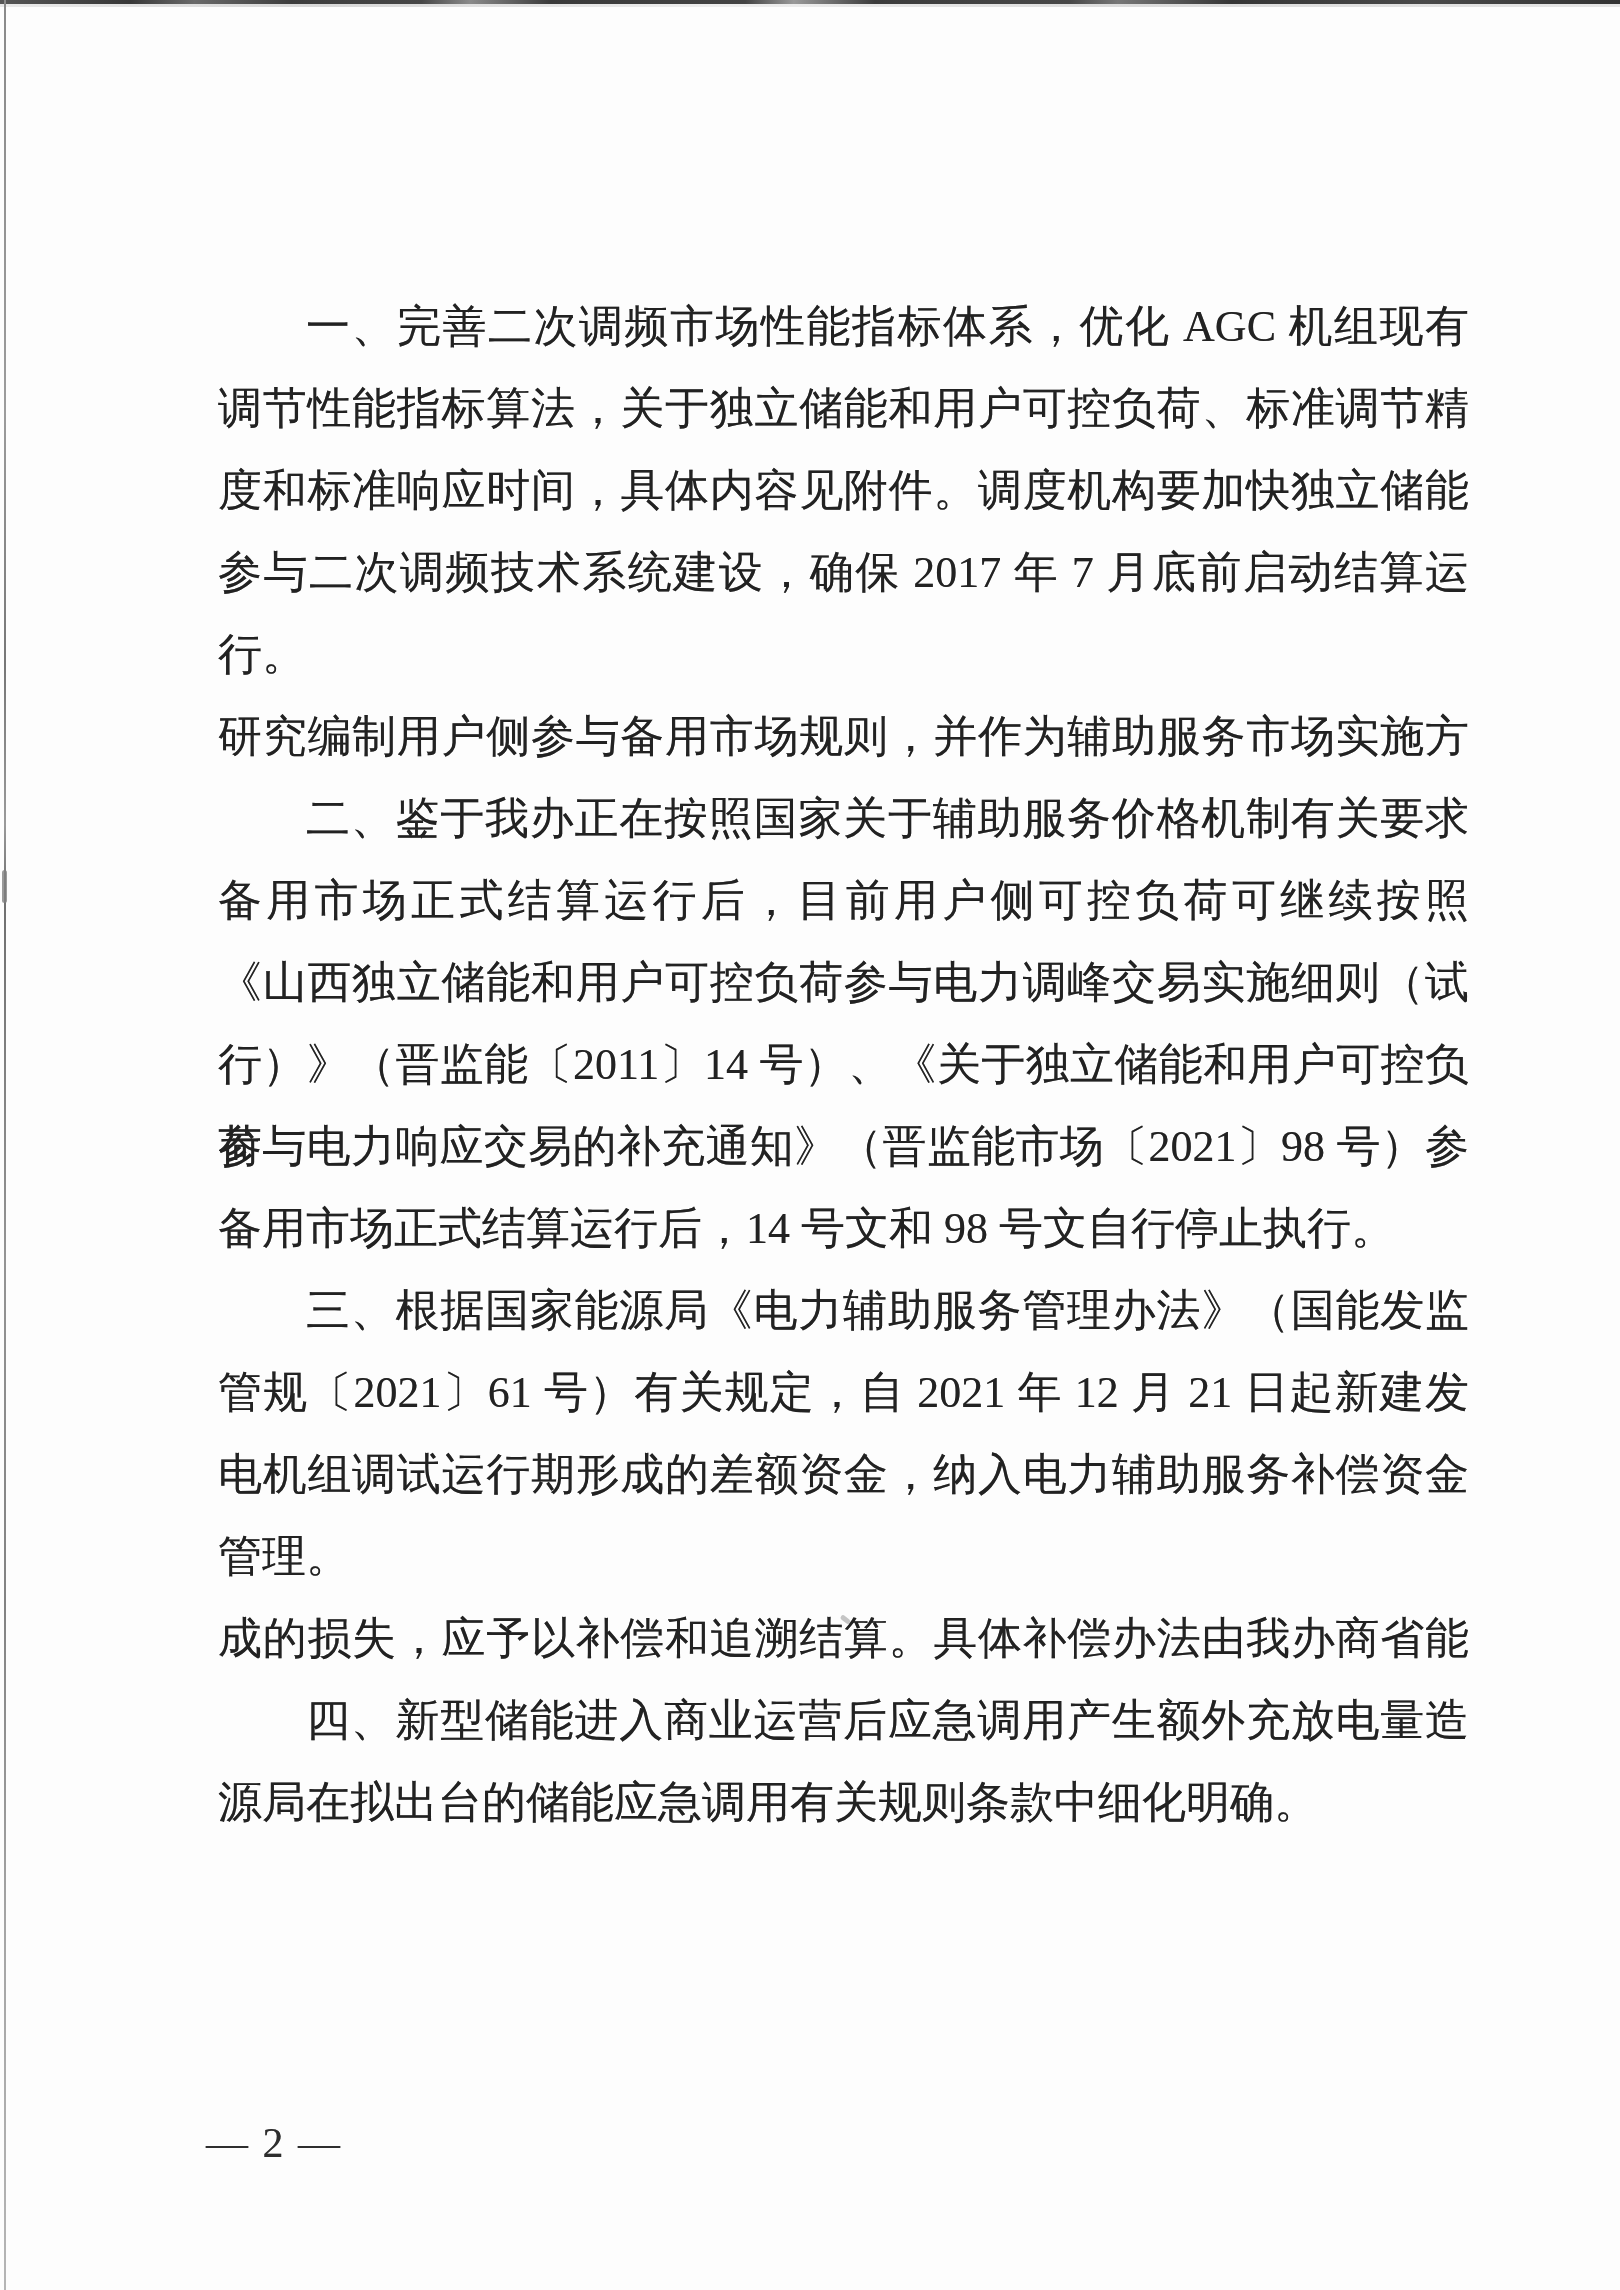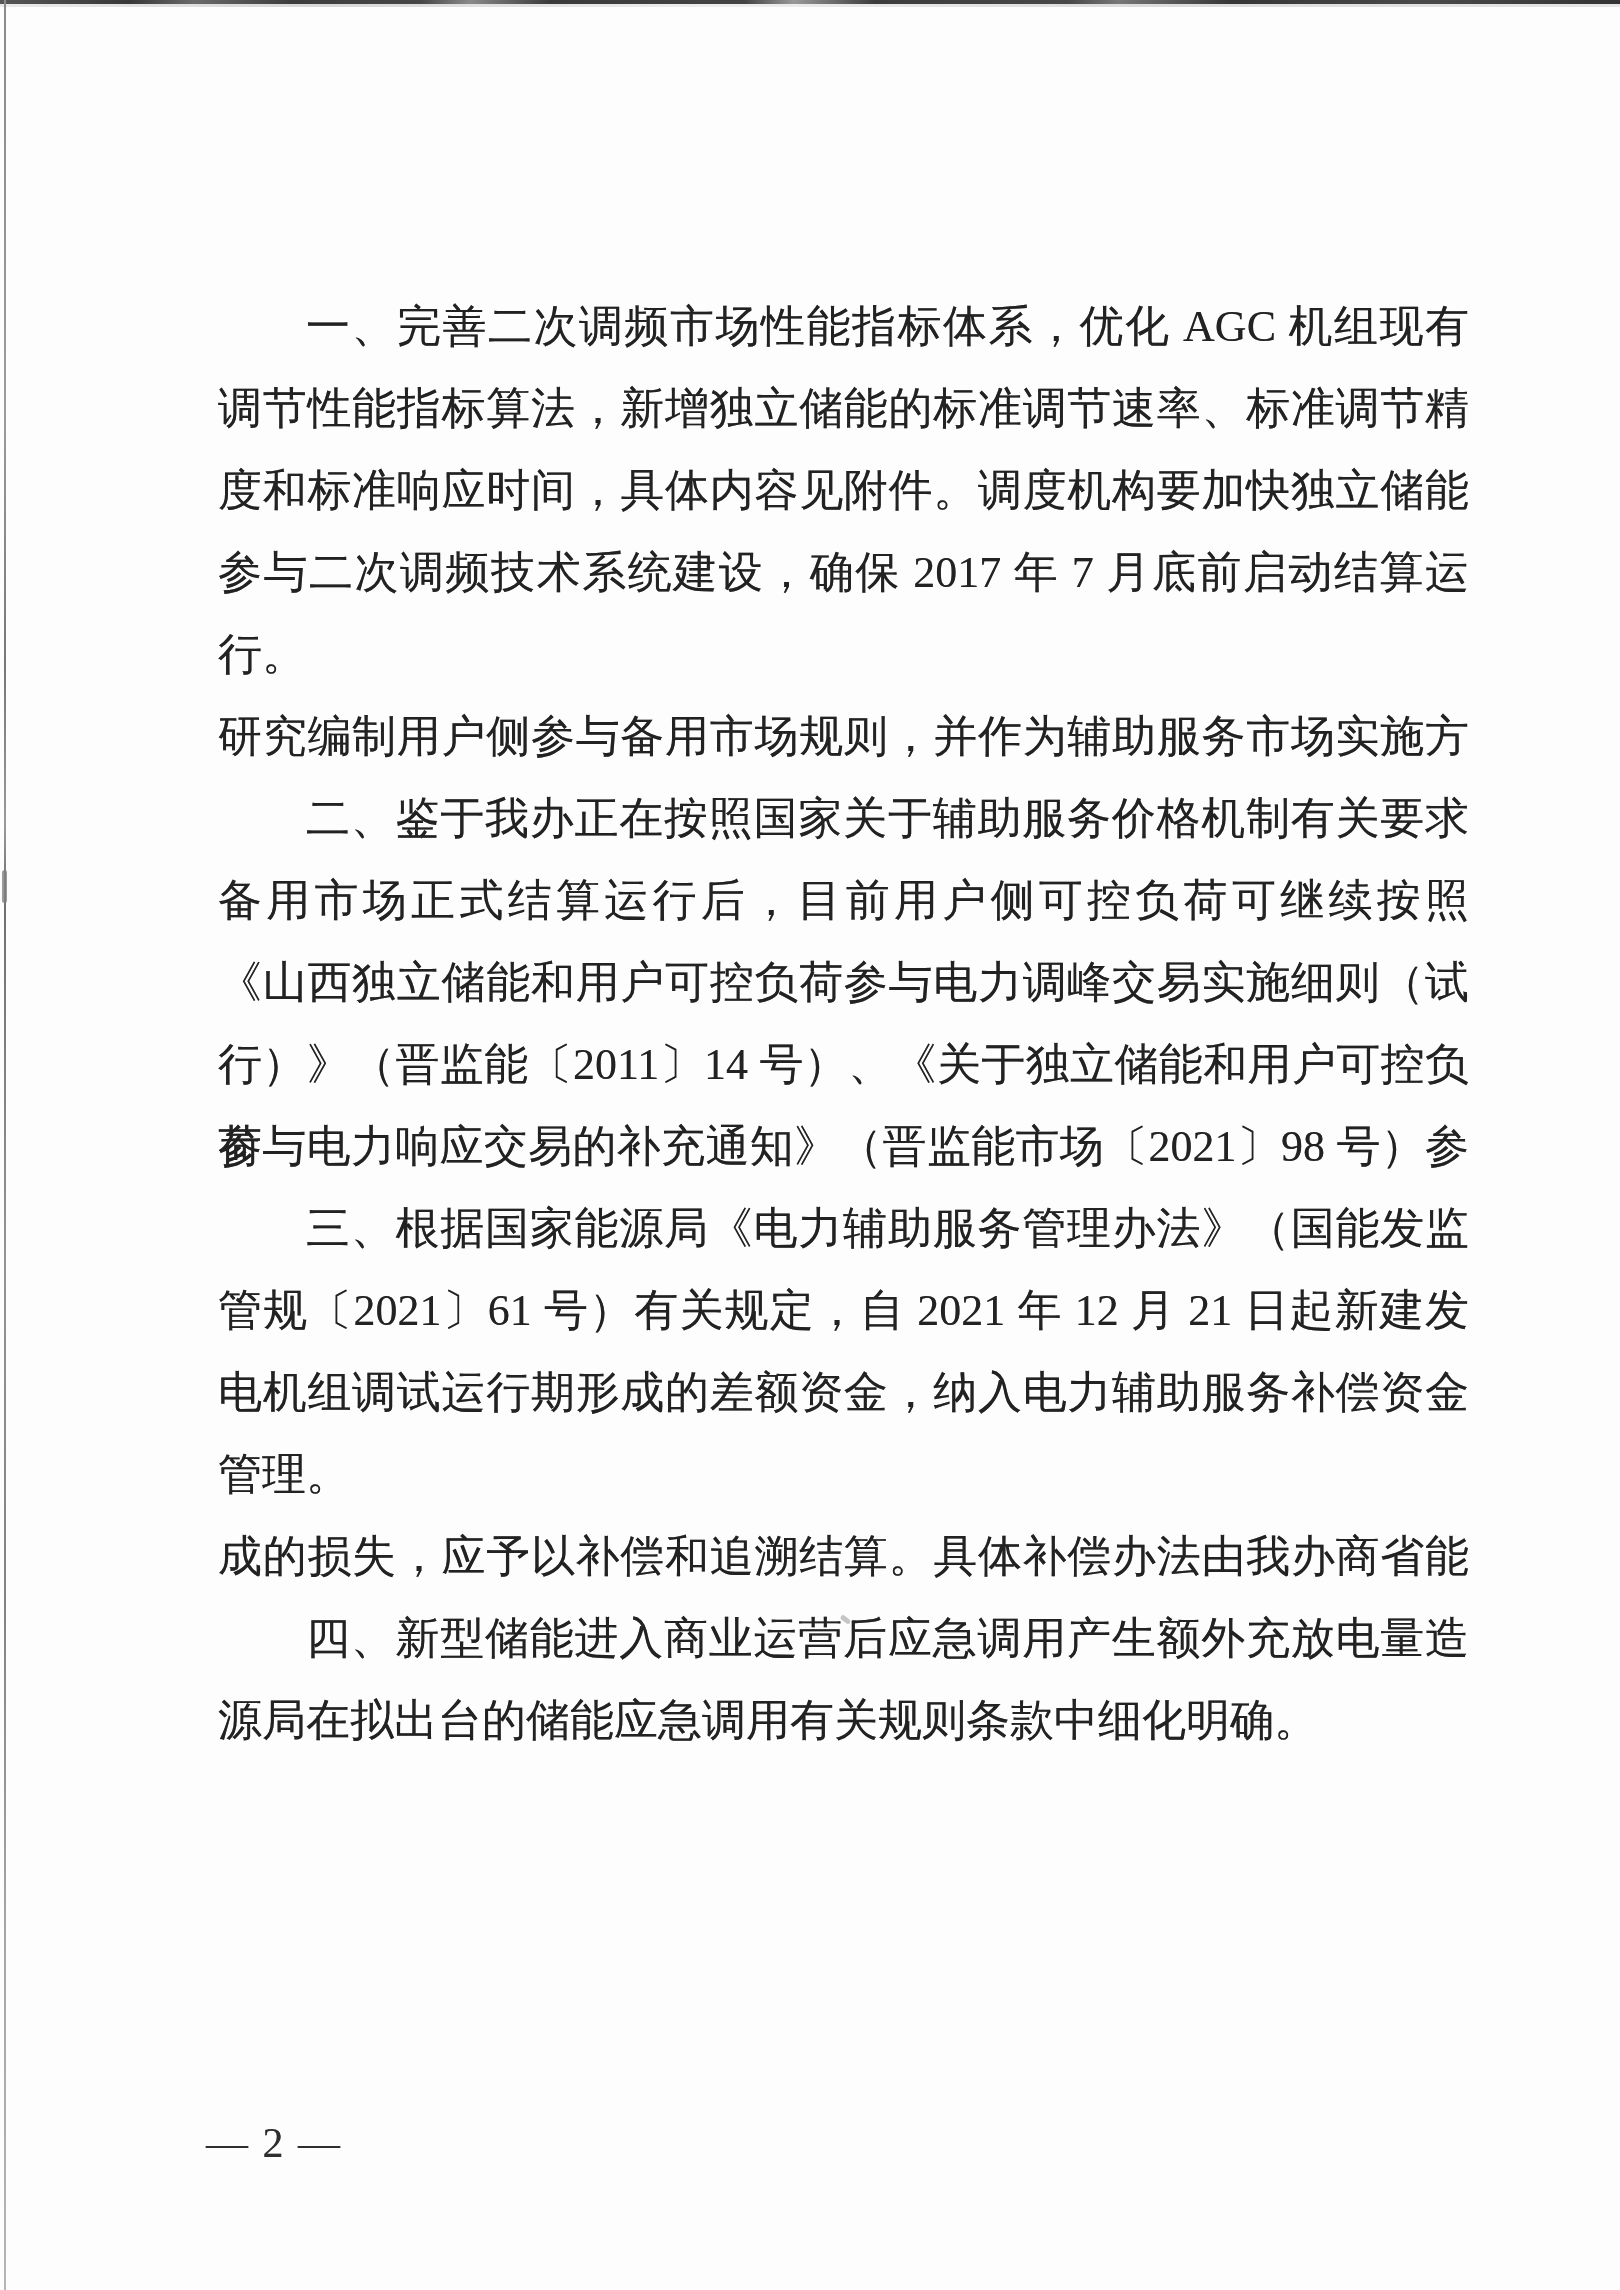--- a/index.html
+++ b/index.html
@@ -62,30 +62,31 @@
 
 <div class="page">
   <div class="top-edge"></div>
   <div class="top-edge-fuzz"></div>
   <div class="left-edge"></div>
   <div class="left-blob"></div>
   <div class="speck"></div>
 
   <div class="body-text">
       <div class="line j in">一、完善二次调频市场性能指标体系，优化 AGC 机组现有</div>
-      <div class="line j">调节性能指标算法，新增独立储能的标准调节速率、标准调节精</div>
+      <div class="line j">调节性能指标算法，关于独立储能和用户可控负荷、标准调节精</div>
       <div class="line j">度和标准响应时间，具体内容见附件。调度机构要加快独立储能</div>
       <div class="line j">参与二次调频技术系统建设，确保 2017 年 7 月底前启动结算运</div>
       <div class="line">行。</div>
       <div class="line j">研究编制用户侧参与备用市场规则，并作为辅助服务市场实施方</div>
       <div class="line j in">二、鉴于我办正在按照国家关于辅助服务价格机制有关要求</div>
       <div class="line j">备用市场正式结算运行后，目前用户侧可控负荷可继续按照</div>
       <div class="line j">《山西独立储能和用户可控负荷参与电力调峰交易实施细则（试</div>
       <div class="line j">行）》（晋监能〔2011〕14 号）、《关于独立储能和用户可控负荷</div>
       <div class="line j">参与电力响应交易的补充通知》（晋监能市场〔2021〕98 号）参</div>
+      <div class="line">备用市场正式结算运行后，14 号文和 98 号文自行停止执行。</div>
       <div class="line j in">三、根据国家能源局《电力辅助服务管理办法》（国能发监</div>
       <div class="line j">管规〔2021〕61 号）有关规定，自 2021 年 12 月 21 日起新建发</div>
       <div class="line j">电机组调试运行期形成的差额资金，纳入电力辅助服务补偿资金</div>
       <div class="line">管理。</div>
       <div class="line j">成的损失，应予以补偿和追溯结算。具体补偿办法由我办商省能</div>
       <div class="line j in">四、新型储能进入商业运营后应急调用产生额外充放电量造</div>
       <div class="line">源局在拟出台的储能应急调用有关规则条款中细化明确。</div>
     </div>
 
   <div class="page-number">— 2 —</div>

